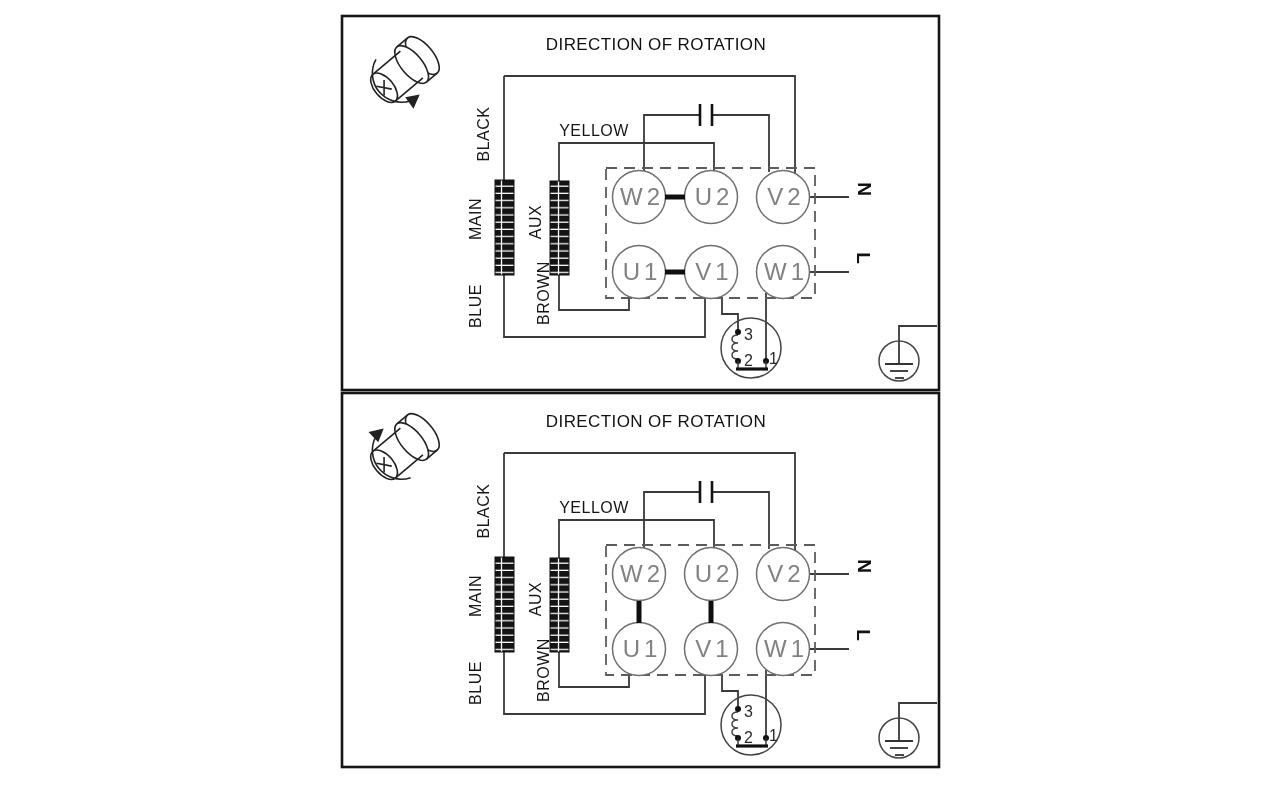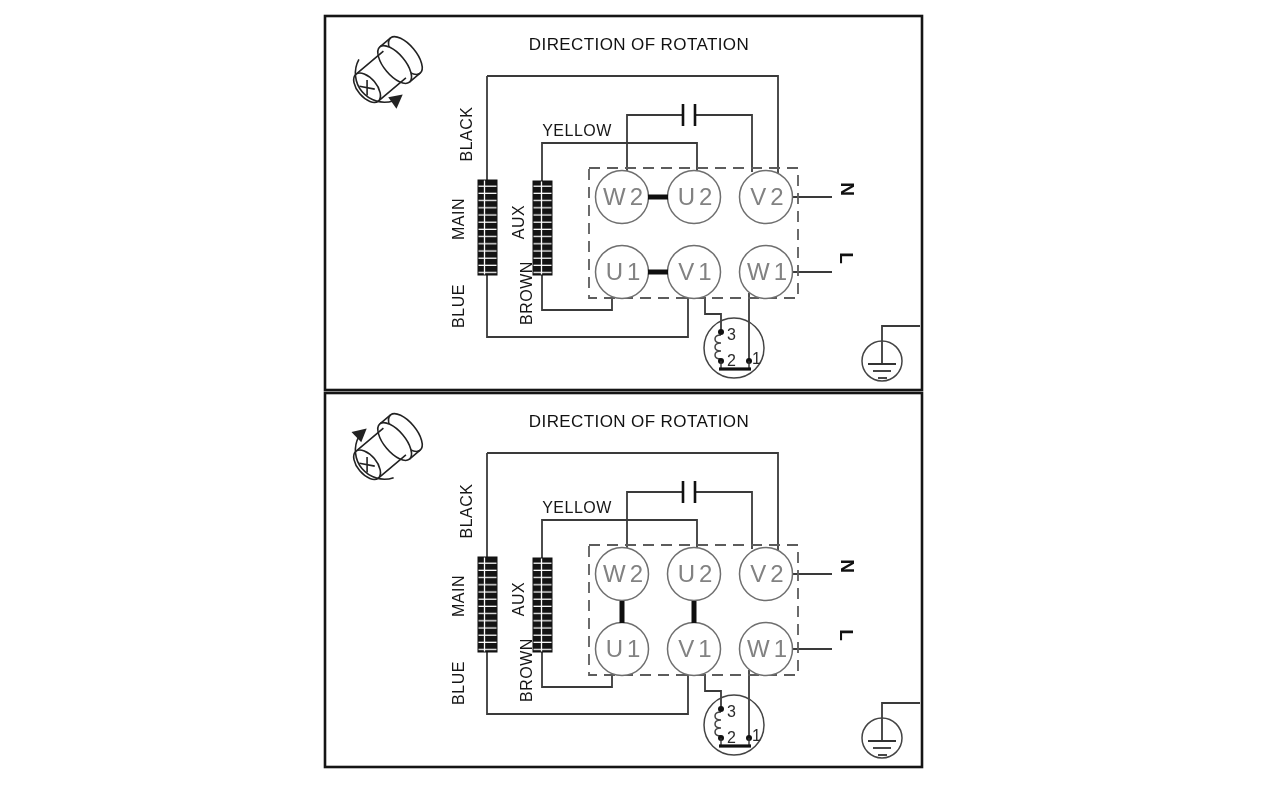--- a/index.html
+++ b/index.html
@@ -1,18 +1,18 @@
 <!DOCTYPE html>
 <html><head>
 <meta charset="utf-8">
 <style>
   html,body{margin:0;padding:0;background:#ffffff;}
   .stage{position:relative;width:1280px;height:787px;background:#ffffff;overflow:hidden;
          font-family:"Liberation Sans", sans-serif;}
-  .diagram{position:absolute;left:323px;top:14px;width:602px;height:755px;}
+  .diagram{position:absolute;left:340px;top:14px;width:602px;height:755px;}
   .panel-svg{position:absolute;left:0;display:block;}
   svg text{font-family:"Liberation Sans", sans-serif;}
   .wire{stroke:#3a3a3a;stroke-width:1.8;fill:none;}
   .thinline{stroke:#444;stroke-width:1.5;fill:none;}
   .term-circle{fill:#ffffff;stroke:#6f6f6f;stroke-width:1.5;}
   .term-label{fill:#828282;font-size:24px;letter-spacing:4px;}
   .link-bar{stroke:#0f0f0f;stroke-width:5;fill:none;}
   .v-label{fill:#161616;font-size:16px;letter-spacing:0.5px;}
   .title-text{fill:#111;font-size:17px;letter-spacing:0.4px;}
   .supply-label{fill:#111;font-size:19px;font-weight:bold;}

